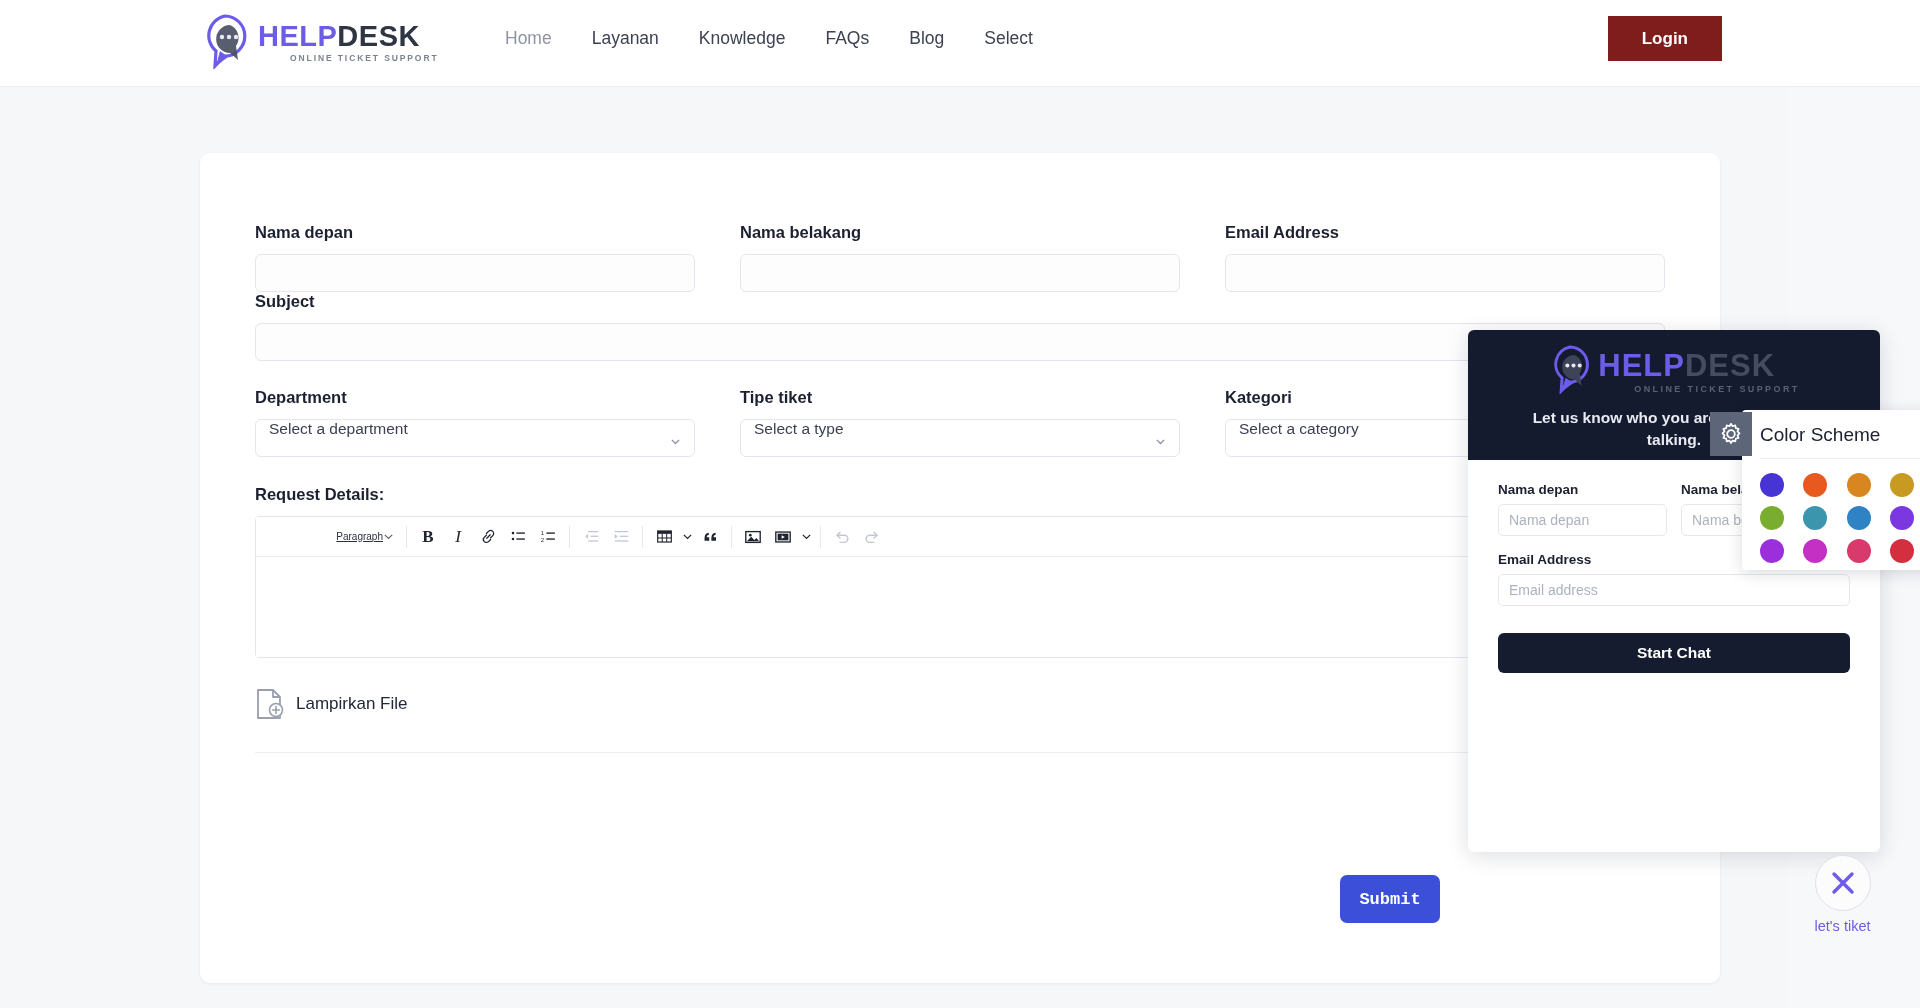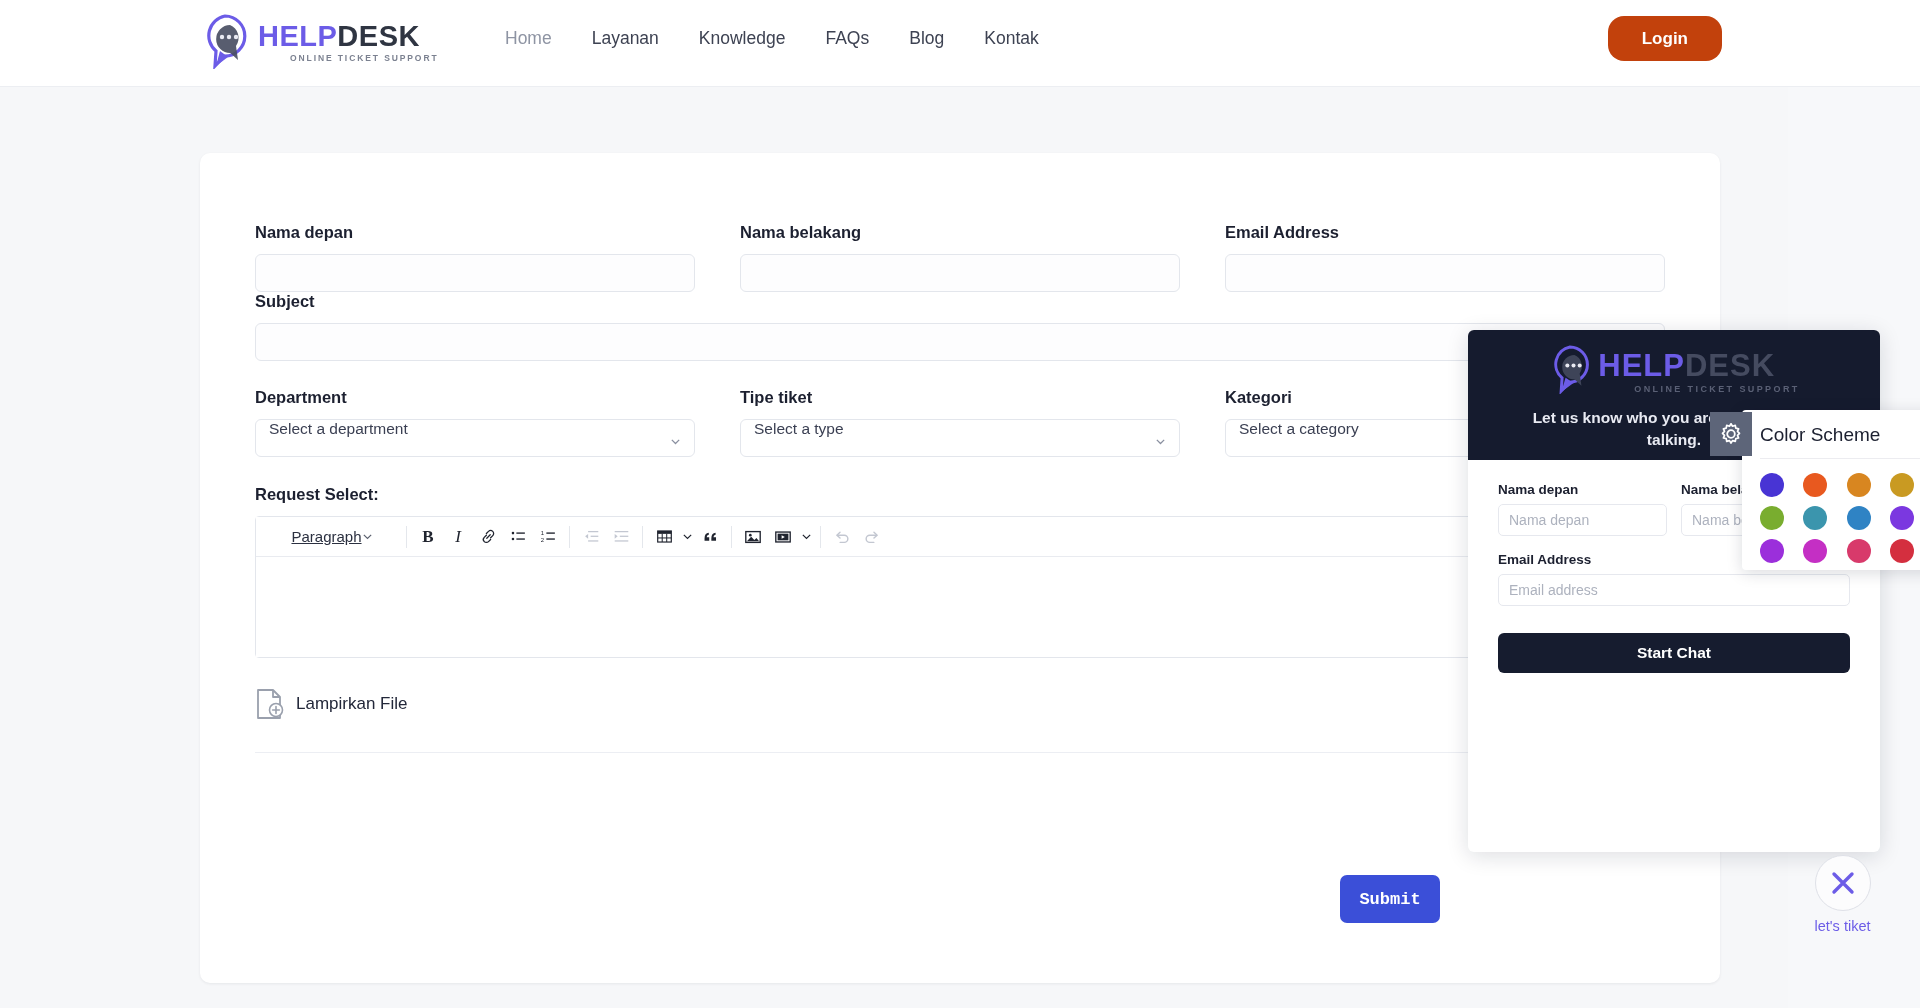--- a/index.html
+++ b/index.html
@@ -24,21 +24,21 @@
   .logo-help { color: #6c5ce7; }
   .logo-desk { color: #2f3542; }
   .logo-sub { font-size: 8.5px; letter-spacing: 1.9px; color: #7b8190; margin-top: 3px; font-weight: 600; margin-left: 32px; }
 
   .nav { position: absolute; left: 505px; top: 28px; display: flex; gap: 40px; }
   .nav a { font-size: 17.5px; color: #3d4252; text-decoration: none; }
   .nav a.muted { color: #8e94a3; }
 
   .login-btn {
     position: absolute; right: 198px; top: 16px;
-    background: #c2410c; color: #fff; border: none; border-radius: 16px;
+    background: #7f1d1d; color: #fff; border: none; border-radius: 0;
     font-size: 17px; font-weight: 600; padding: 2px 34px; height: 45px;
     font-family: "Liberation Sans", sans-serif; cursor: pointer;
   }
 
   
   .card {
     position: absolute; left: 200px; top: 153px; width: 1520px; height: 830px;
     background: #fff; border-radius: 10px; box-shadow: 0 1px 3px rgba(20,25,40,.07);
   }
   .form-area { position: absolute; left: 55px; top: 70px; width: 1410px; }
@@ -70,22 +70,22 @@
 
   .req-label { margin-top: 28px; }
 
   
   .editor { margin-top: 12px; border: 1px solid #e3e6ec; border-radius: 4px; width: 1410px; }
   .toolbar {
     height: 40px; border-bottom: 1px solid #e9ebf0; display: flex; align-items: center;
     padding: 0 6px; gap: 0; background: #fff;
   }
   .tb-select {
-    display: flex; align-items: center; justify-content: center;
-    width: 138px; height: 28px; font-size: 15px; color: #2b3040; padding: 0 6px 0 8px;
+    display: flex; align-items: center; justify-content: flex-end;
+    width: 138px; height: 28px; font-size: 10px; color: #2b3040; padding: 0 6px 0 8px;
     border-radius: 3px; cursor: pointer; text-decoration: underline;
   }
   .tb-sep { width: 1px; height: 22px; background: #e4e7ec; margin: 0 6px; }
   .tb-btn {
     width: 30px; height: 28px; display: flex; align-items: center; justify-content: center;
     border-radius: 3px; cursor: pointer; color: #20242f;
   }
   .tb-btn.dim { color: #c3c7d1; }
   .tb-mini { width: 16px; height: 28px; display: flex; align-items: center; justify-content: center; cursor: pointer; }
   .edit-body { height: 100px; background: #fff; }
@@ -191,21 +191,21 @@
         <div class="logo-sub">ONLINE TICKET SUPPORT</div>
       </div>
     </div>
 
     <nav class="nav">
       <a href="#" class="muted">Home</a>
       <a href="#">Layanan</a>
       <a href="#">Knowledge</a>
       <a href="#">FAQs</a>
       <a href="#">Blog</a>
-      <a href="#">Kontak</a>
+      <a href="#">Select</a>
     </nav>
 
     <button class="login-btn">Login</button>
   </div>
 
   <div class="card">
     <div class="form-area">
 
       <div class="row3">
         <div class="col field">
@@ -251,21 +251,21 @@
           <div class="sel">
             <span>Select a category</span>
           </div>
           <svg class="chev" style="top:48px" viewBox="0 0 12 12">
               <path d="M2 4.2 L6 8.2 L10 4.2" fill="none" stroke="#8a90a0" stroke-width="1.4"></path>
             </svg>
         </div>
       </div>
 
       <div class="req-label">
-        <span class="label">Request Select:</span>
+        <span class="label">Request Details:</span>
       </div>
 
       <div class="editor">
         <div class="toolbar">
           <div class="tb-select">
             <span>Paragraph</span>
             <svg width="11" height="11" viewBox="0 0 12 12">
                 <path d="M2 4.2 L6 8.2 L10 4.2" fill="none" stroke="#5c616f" stroke-width="1.3"></path>
               </svg>
           </div>

